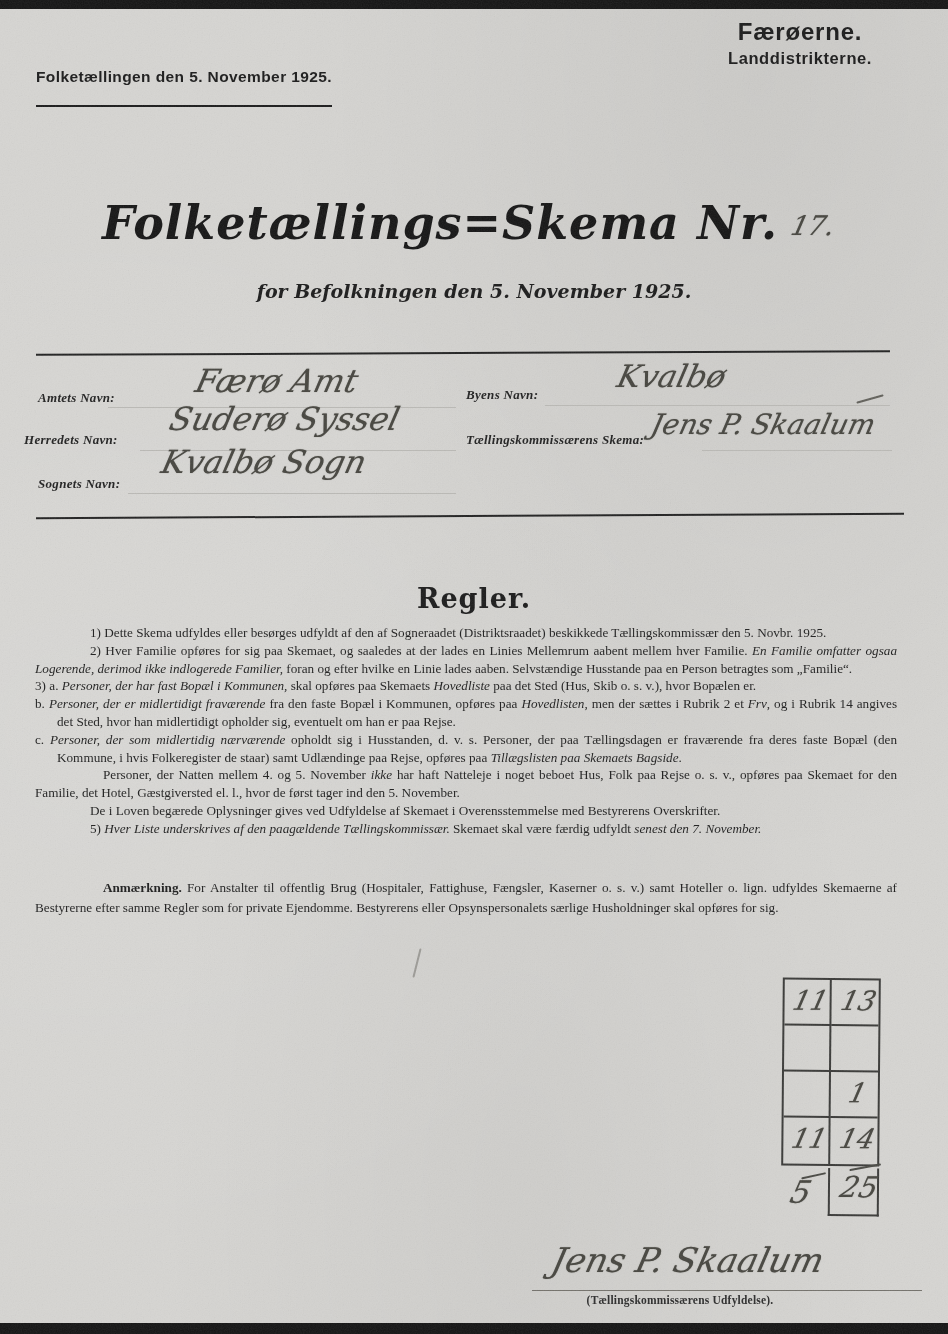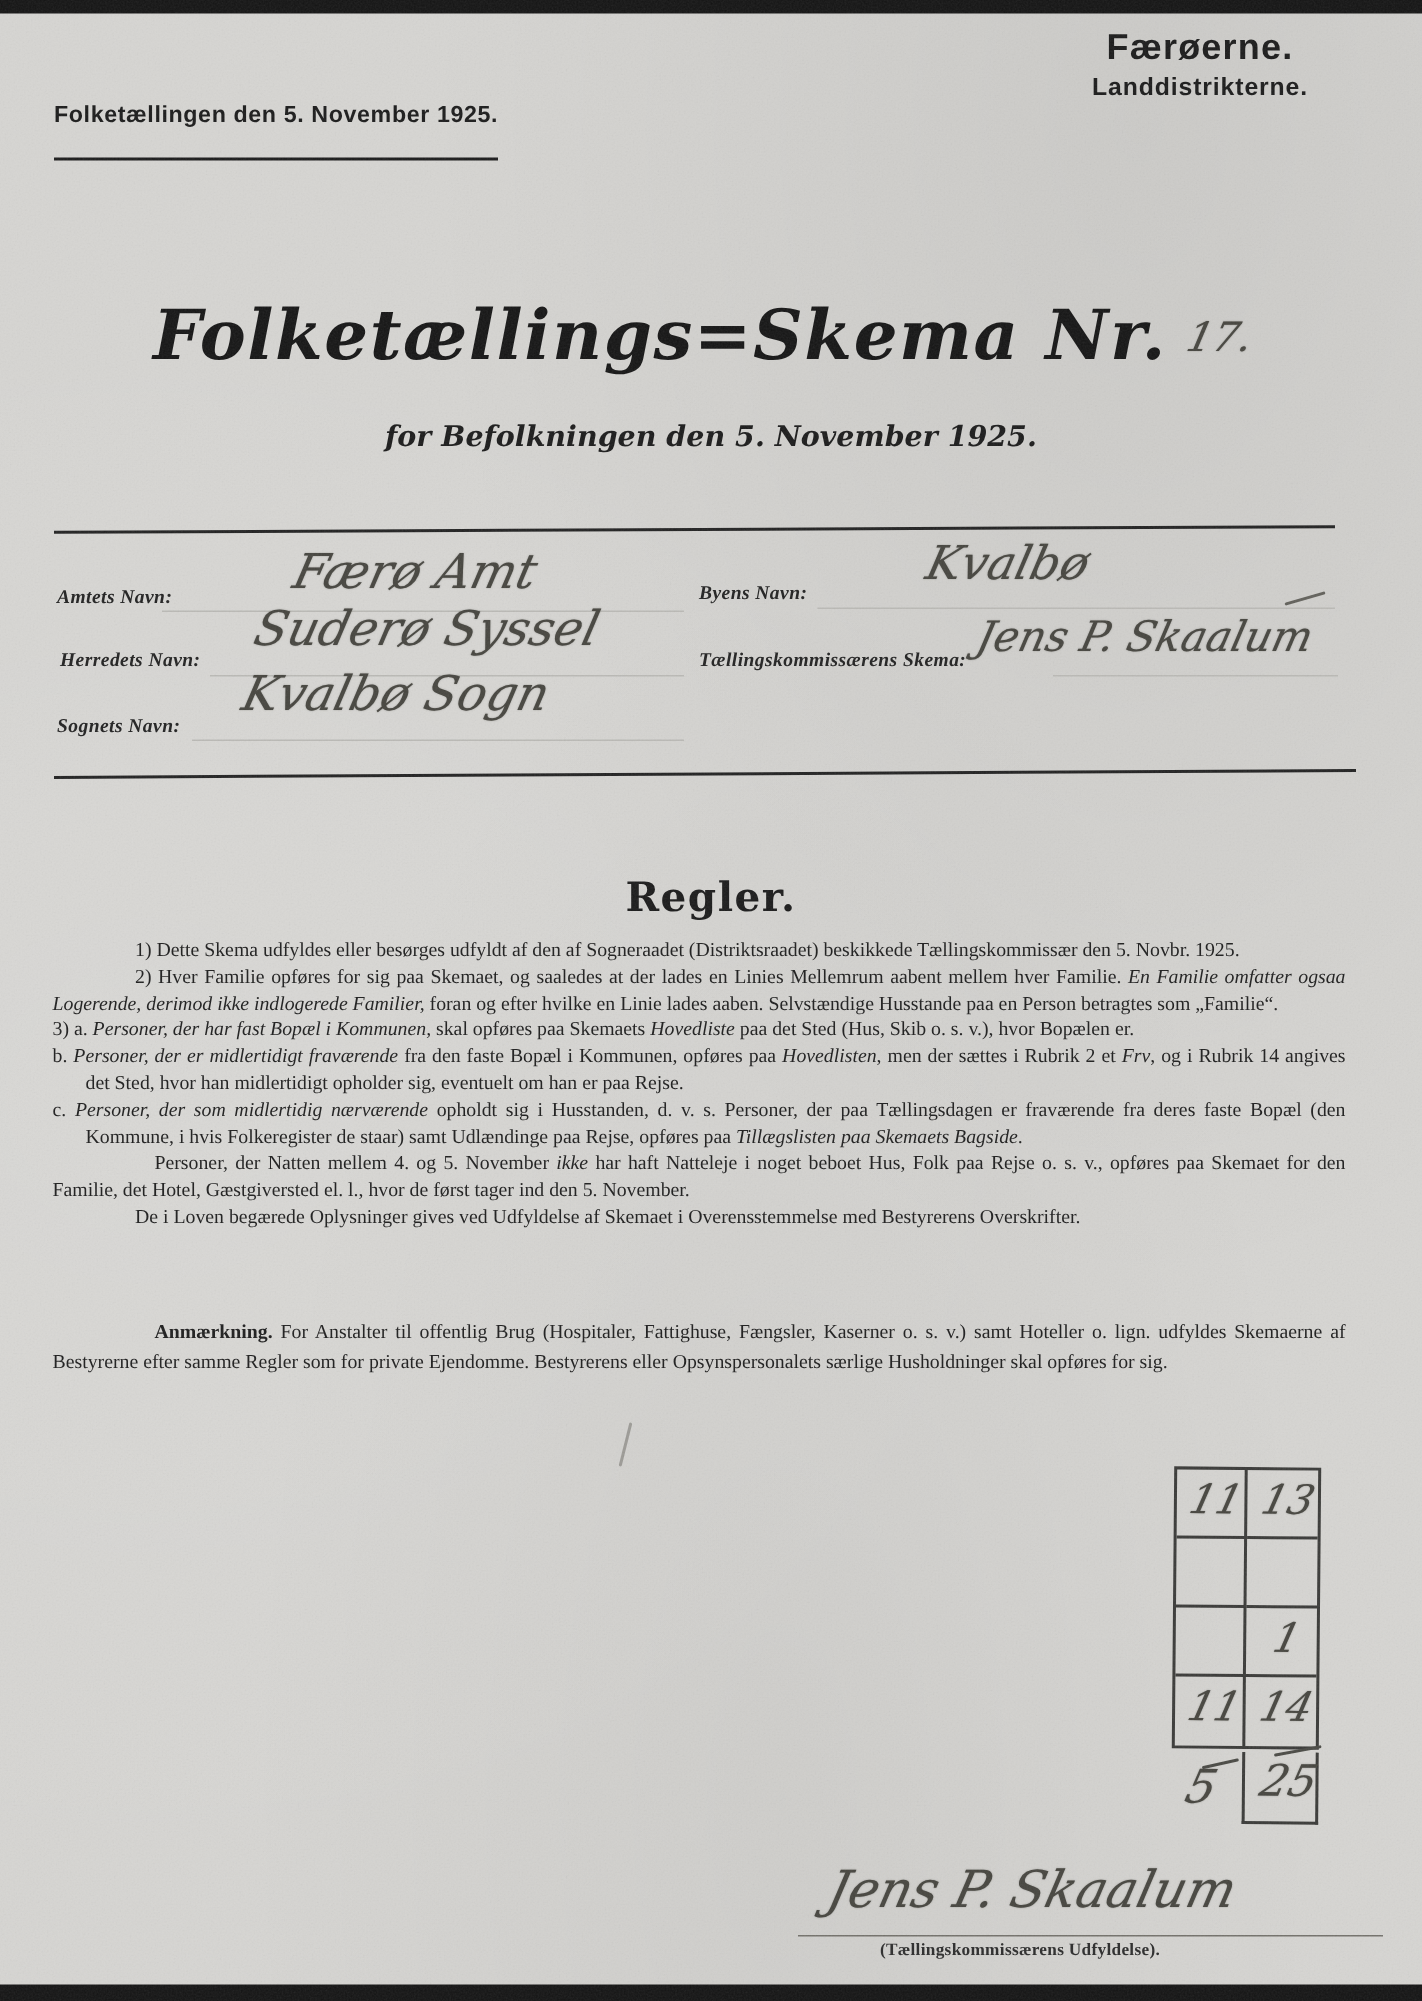--- a/index.html
+++ b/index.html
@@ -131,21 +131,21 @@
   <div class="hrule hrule-1"></div>
 
   <div class="flabel" style="left:38px; top:390px;">Amtets Navn:</div>
   <div class="fline" style="left:108px; top:407px; width:348px;"></div>
   <div class="fvalue hand" style="left:192px; top:362px; font-size:32px;">Færø Amt</div>
 
   <div class="flabel" style="left:466px; top:387px;">Byens Navn:</div>
   <div class="fline" style="left:545px; top:405px; width:345px;"></div>
   <div class="fvalue hand" style="left:614px; top:358px; font-size:31px;">Kvalbø</div>
 
-  <div class="flabel" style="left:40px; top:432px;">Herredets Navn:</div>
+  <div class="flabel" style="left:24px; top:432px;">Herredets Navn:</div>
   <div class="fline" style="left:140px; top:450px; width:316px;"></div>
   <div class="fvalue hand" style="left:166px; top:400px; font-size:32px;">Suderø Syssel</div>
 
   <div class="flabel" style="left:466px; top:432px;">Tællingskommissærens Skema:</div>
   <div class="fline" style="left:702px; top:450px; width:190px;"></div>
   <div class="fvalue hand" style="left:648px; top:408px; font-size:28px;">Jens P. Skaalum</div>
   <div class="mark mark-arrow"></div>
 
   <div class="flabel" style="left:38px; top:476px;">Sognets Navn:</div>
   <div class="fline" style="left:128px; top:493px; width:328px;"></div>
@@ -155,20 +155,21 @@
 
   <div class="rules-heading">Regler.</div>
   <div class="rules">
     <p class="rp-ind55">1) Dette Skema udfyldes eller besørges udfyldt af den af Sogneraadet (Distriktsraadet) beskikkede Tællingskommissær den 5. Novbr. 1925.</p>
     <p class="rp-ind55">2) Hver Familie opføres for sig paa Skemaet, og saaledes at der lades en Linies Mellemrum aabent mellem hver Familie. <i>En Familie omfatter ogsaa Logerende, derimod ikke indlogerede Familier,</i> foran og efter hvilke en Linie lades aaben. Selvstændige Husstande paa en Person betragtes som „Familie“.</p>
     <p class="rp-sub1">3) a. <i>Personer, der har fast Bopæl i Kommunen,</i> skal opføres paa Skemaets <i>Hovedliste</i> paa det Sted (Hus, Skib o. s. v.), hvor Bopælen er.</p>
     <p class="rp-hang">b. <i>Personer, der er midlertidigt fraværende</i> fra den faste Bopæl i Kommunen, opføres paa <i>Hovedlisten</i>, men der sættes i Rubrik 2 et <i>Frv</i>, og i Rubrik 14 angives det Sted, hvor han midlertidigt opholder sig, eventuelt om han er paa Rejse.</p>
     <p class="rp-hang">c. <i>Personer, der som midlertidig nærværende</i> opholdt sig i Husstanden, d. v. s. Personer, der paa Tællingsdagen er fraværende fra deres faste Bopæl (den Kommune, i hvis Folkeregister de staar) samt Udlændinge paa Rejse, opføres paa <i>Tillægslisten paa Skemaets Bagside</i>.</p>
     <p class="rp-ind68">Personer, der Natten mellem 4. og 5. November <i>ikke</i> har haft Natteleje i noget beboet Hus, Folk paa Rejse o. s. v., opføres paa Skemaet for den Familie, det Hotel, Gæstgiversted el. l., hvor de først tager ind den 5. November.</p>
     <p class="rp-ind55">De i Loven begærede Oplysninger gives ved Udfyldelse af Skemaet i Overensstemmelse med Bestyrerens Overskrifter.</p>
+    <p class="rp-ind55">5) <i>Hver Liste underskrives af den paagældende Tællingskommissær.</i> Skemaet skal være færdig udfyldt <i>senest den 7. November.</i></p>
   </div>
 
   <div class="remark"><b>Anmærkning.</b> For Anstalter til offentlig Brug (Hospitaler, Fattighuse, Fængsler, Kaserner o. s. v.) samt Hoteller o. lign. udfyldes Skemaerne af Bestyrerne efter samme Regler som for private Ejendomme. Bestyrerens eller Opsynspersonalets særlige Husholdninger skal opføres for sig.</div>
 
   <div class="mark mark-crease"></div>
 
   <div class="tally">
     <div class="tgrid">
       <div class="tcell">
           <span class="hand tnum">11</span>

